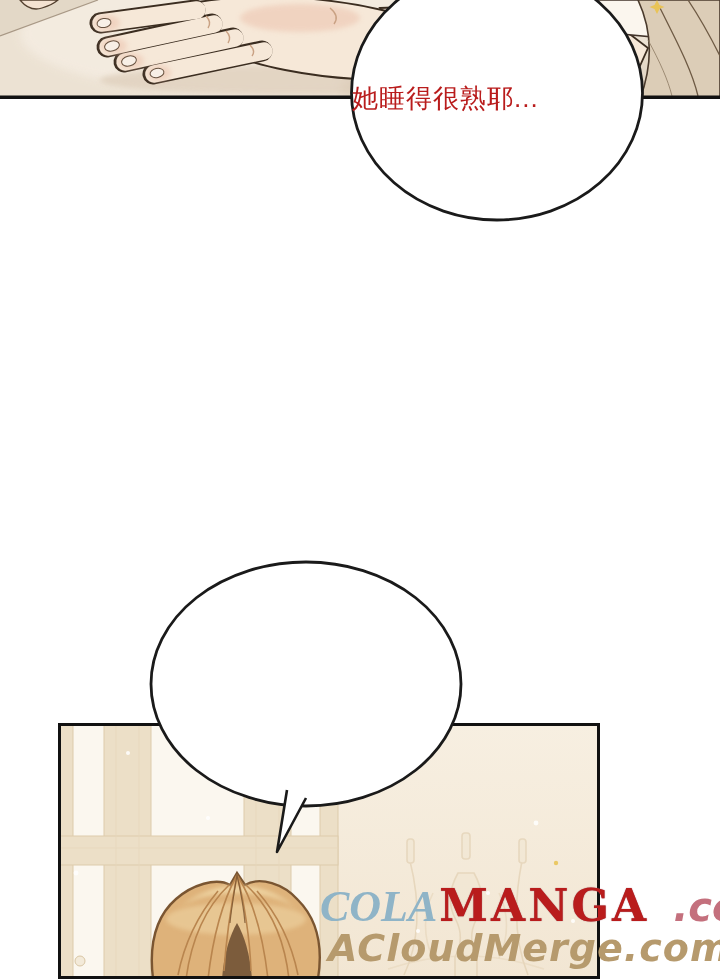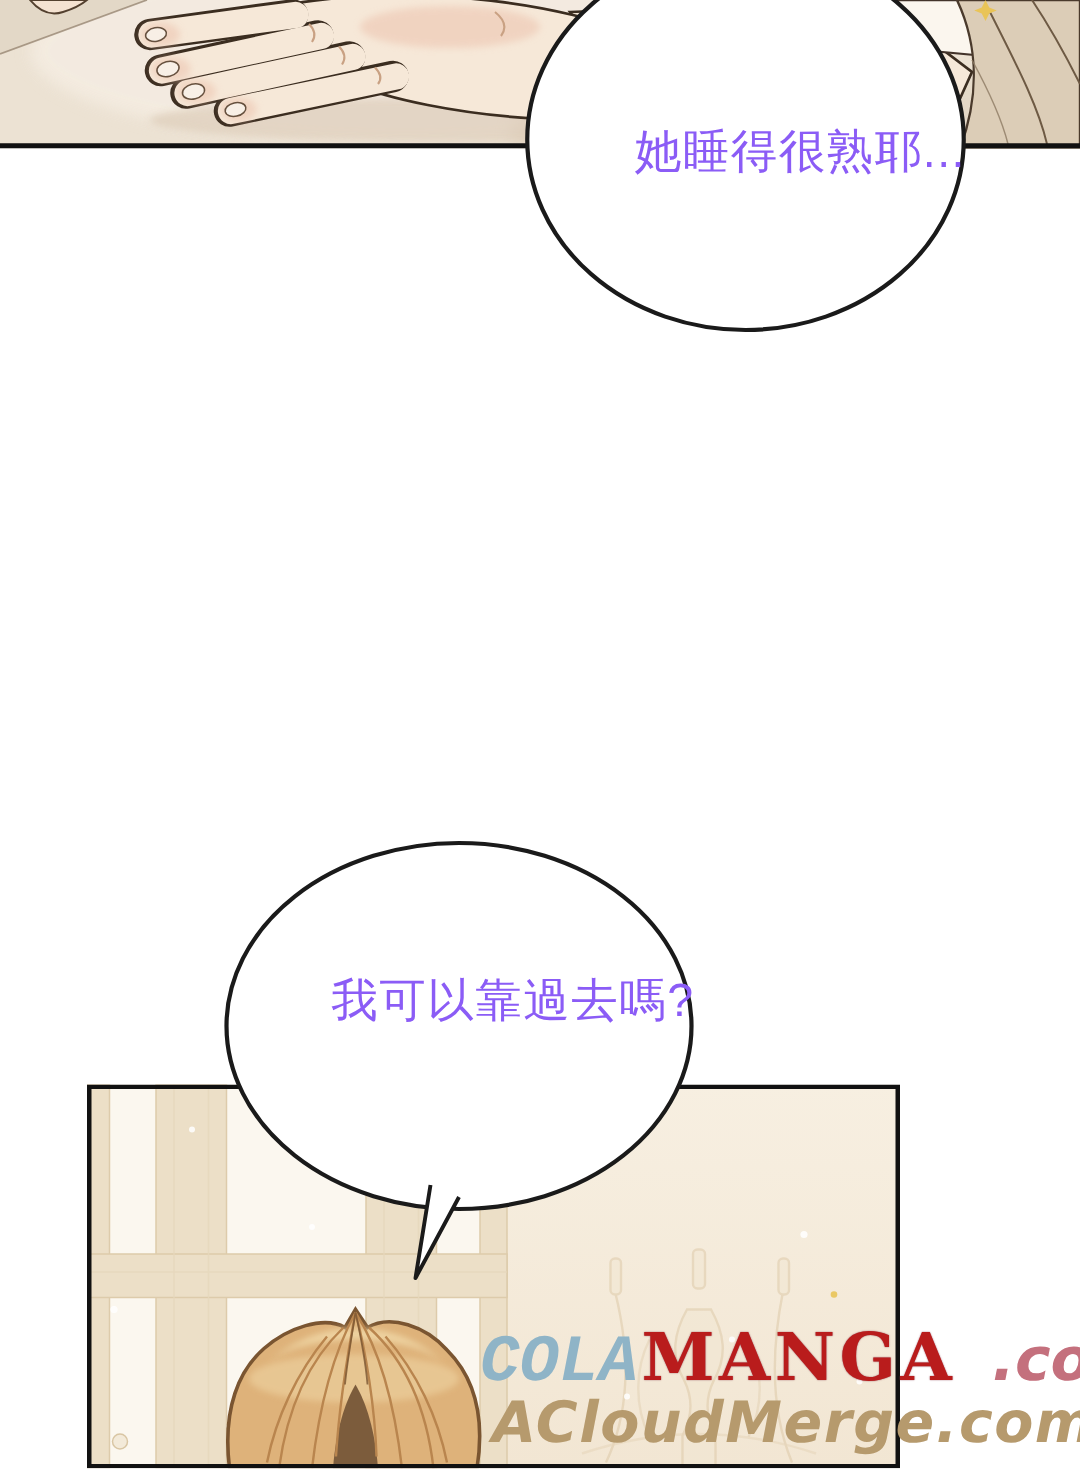--- a/index.html
+++ b/index.html
@@ -7,30 +7,30 @@
     position:relative;width:720px;height:979px;margin:0 auto;
     background:#ffffff;overflow:hidden;
     font-family:"Liberation Sans", sans-serif;
   }
   .panel{position:absolute;}
   .panel svg{display:block;}
   .panel-top{left:0;top:0;width:720px;height:99px;}
   .panel-bottom{left:58px;top:723px;width:542px;height:256px;}
   .bubble-layer{position:absolute;left:0;top:0;width:720px;height:979px;pointer-events:none;}
   .bubble-text{
-    position:absolute;text-align:right;color:#8b5cf6;
-    font-size:31px;line-height:1.25;letter-spacing:1px;
+    position:absolute;text-align:left;color:#b91c1c;
+    font-size:26px;line-height:1.25;letter-spacing:1px;
     font-family:"Liberation Sans", sans-serif;white-space:nowrap;
   }
   .bt1{left:352px;top:82px;width:292px;}
   .bt2{left:151px;top:648px;width:312px;}
   .watermark{position:absolute;white-space:nowrap;pointer-events:none;}
   .wm1{left:320px;top:884px;font-size:44px;line-height:1;}
   .wm1 .cola{
-    font-family:Liberation Mono, monospace;font-style:italic;font-weight:bold;
+    font-family:Liberation Serif, serif;font-style:italic;font-weight:bold;
     color:#8fb4c7;letter-spacing:0px;
   }
   .wm1 .manga{
     font-family:"DejaVu Serif", serif;font-weight:bold;
     color:#b91c1c;letter-spacing:3px;margin-left:2px;
     text-shadow:0 0 1px #8e4352;
   }
   .wm1 .dotcom{
     font-family:"DejaVu Sans", sans-serif;font-weight:bold;font-style:italic;
     color:#c4707d;font-size:40px;margin-left:24px;
@@ -210,20 +210,19 @@
     </svg>
   </section>
 
   <svg class="bubble-layer" width="720" height="979" viewBox="0 0 720 979">
     <ellipse cx="497" cy="93" rx="145.5" ry="127" fill="#ffffff" stroke="#1a1a1a" stroke-width="2.8"></ellipse>
     <ellipse cx="306" cy="684" rx="155" ry="122" fill="#ffffff" stroke="#1a1a1a" stroke-width="2.8"></ellipse>
     <path d="M287,790 L277,852 L306,798" fill="#ffffff" stroke="#1a1a1a" stroke-width="2.6" stroke-linejoin="round"></path>
   </svg>
 
   <div class="bubble-text bt1">她睡得很熟耶...</div>
-  <div class="bubble-text bt2">我可以靠過去嗎?</div>
 
   <div class="watermark wm1">
     <span class="cola">COLA</span><span class="manga">MANGA</span><span class="dotcom">.com</span>
   </div>
   <div class="watermark wm2">ACloudMerge.com</div>
 
 </div>
 
 </body></html>

